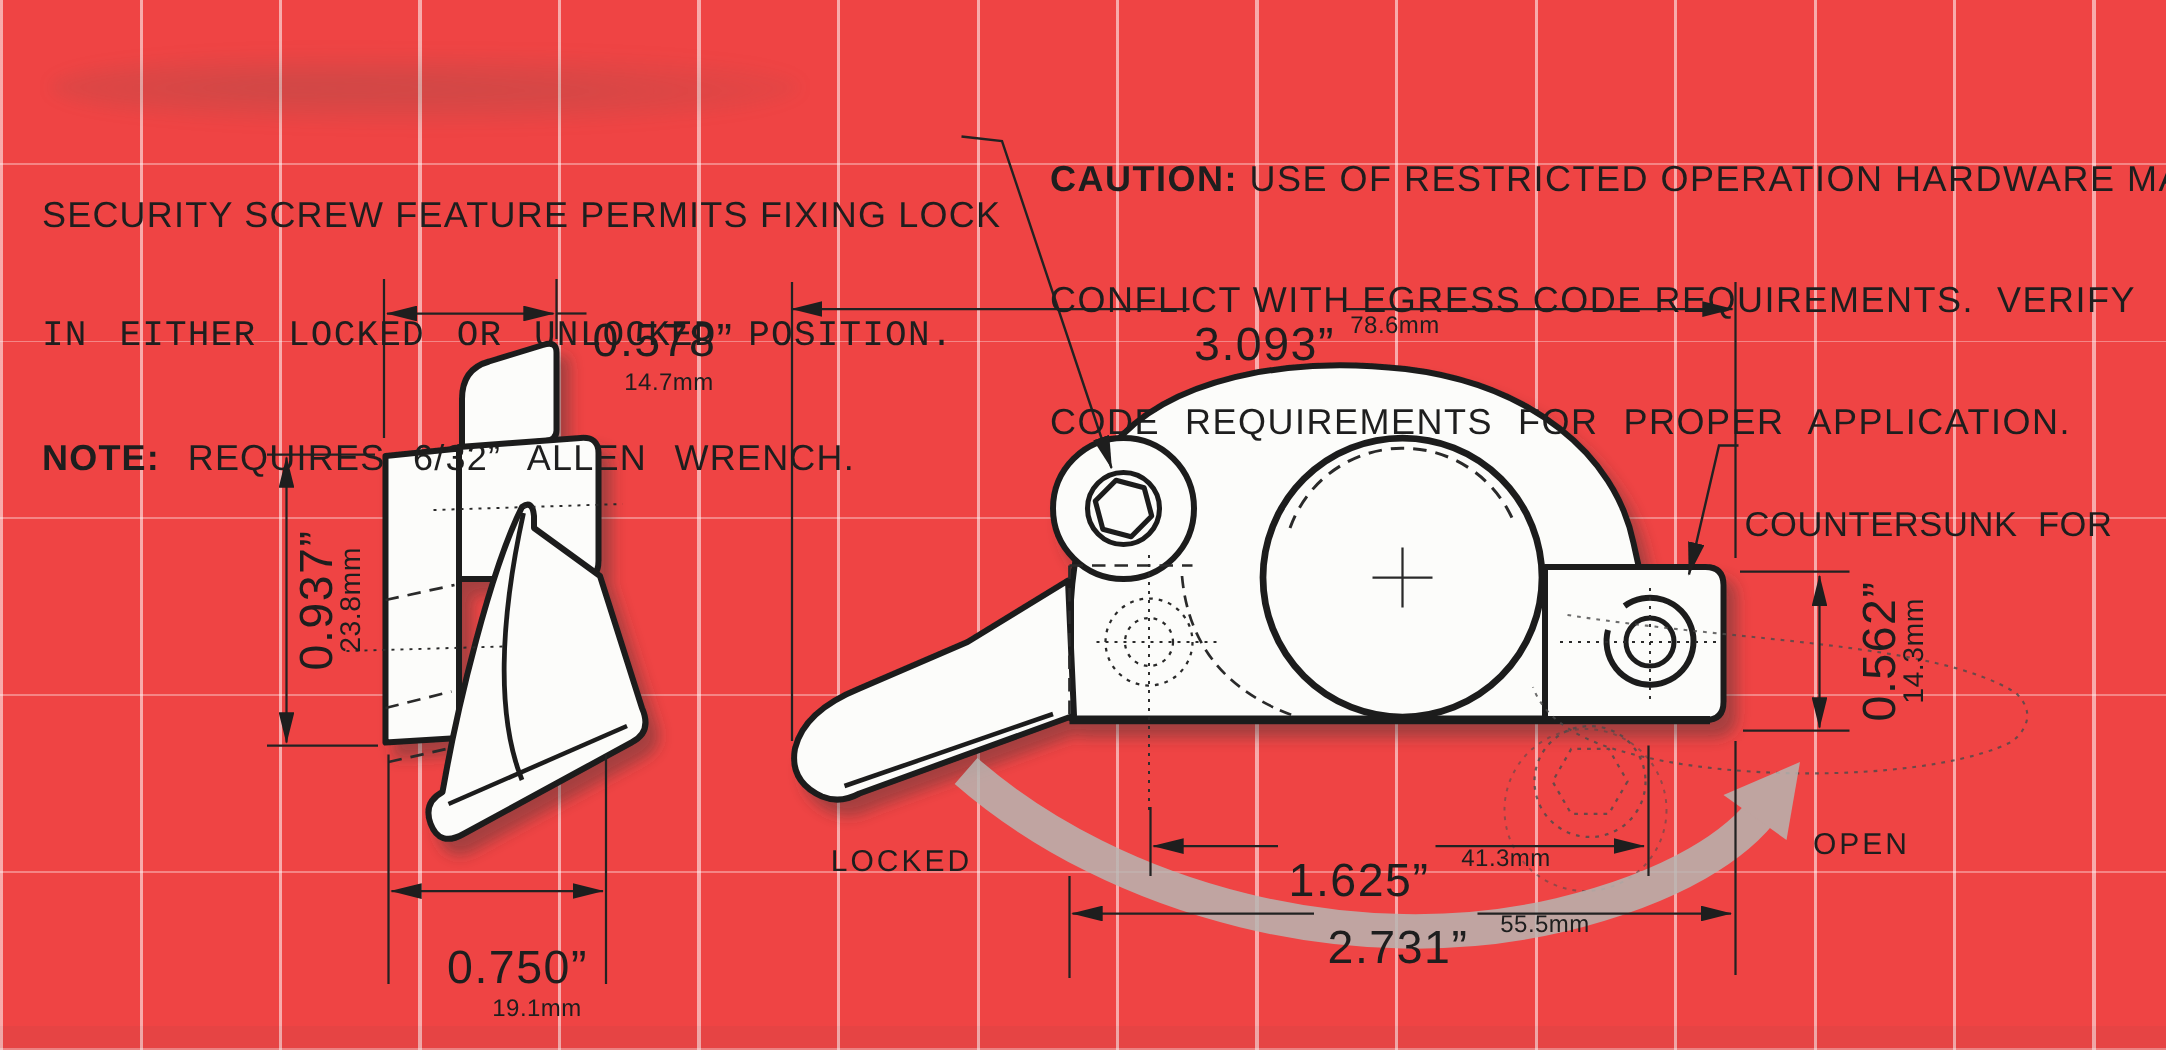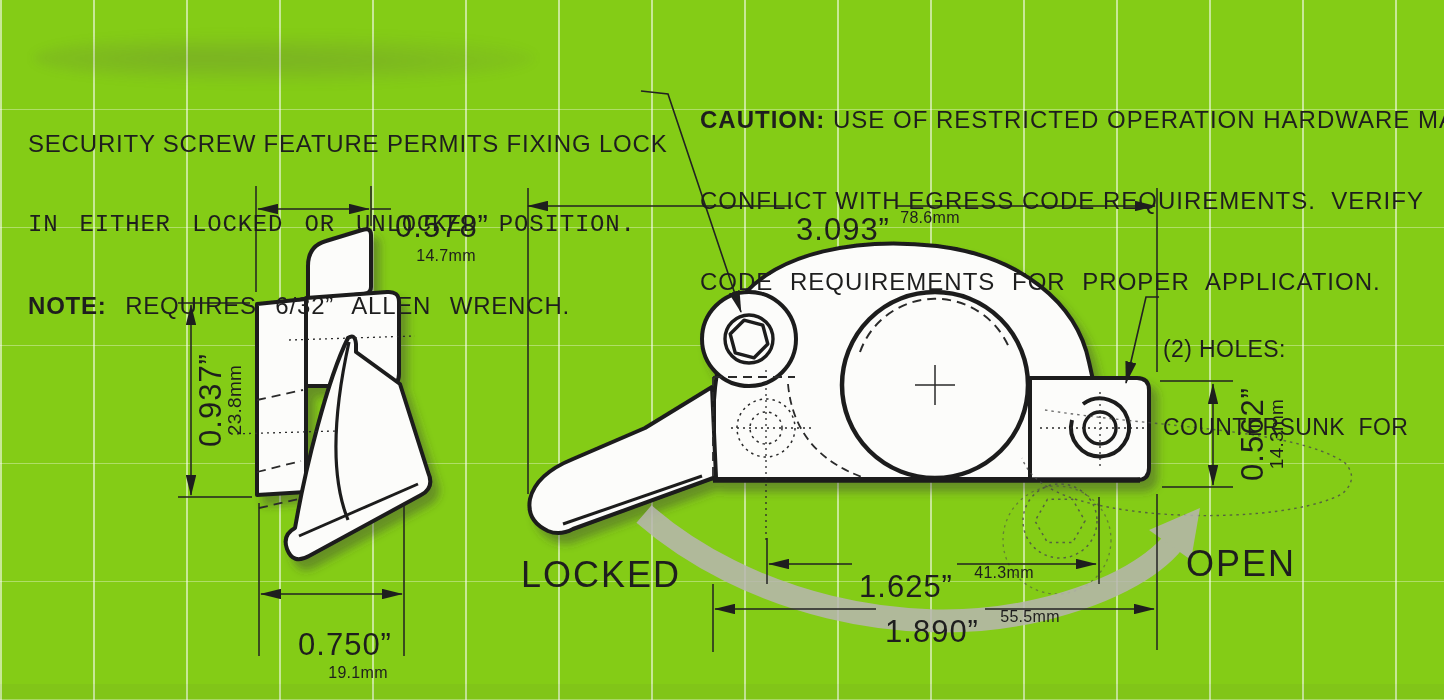--- a/index.html
+++ b/index.html
@@ -1,18 +1,18 @@
 <!DOCTYPE html>
 <html><head>
 <meta charset="utf-8">
 <style>
   html,body{margin:0;padding:0;}
   .canvas{
     position:relative;width:1444px;height:700px;overflow:hidden;
-    background:#84cc16;
+    background:#ef4444;
     font-family:"Liberation Sans","DejaVu Sans",sans-serif;
     color:#1e1e1e;
   }
   .paper-lines{
     position:absolute;inset:0;pointer-events:none;
     background:
       repeating-linear-gradient(90deg, rgba(255,255,255,.55) 0 2px, rgba(0,0,0,0) 2px 93px),
       repeating-linear-gradient(0deg, rgba(255,255,255,.35) 0 1px, rgba(0,0,0,0) 1px 118px);
   }
   .bottom-band{position:absolute;left:0;right:0;bottom:0;height:16px;background:rgba(80,78,70,.05);}
@@ -31,21 +31,21 @@
   .cau{left:700px;top:52px;letter-spacing:1px;}
   .cau .l3{word-spacing:9px;}
   .holes-note{position:absolute;left:1163px;top:284px;font-size:23px;line-height:26px;letter-spacing:.4px;white-space:pre;}
   .dlab{position:absolute;transform:translate(-50%,-50%);white-space:nowrap;margin-top:25px;}
   .din{font-size:31px;letter-spacing:1px;}
   .dmm{font-size:16px;letter-spacing:.3px;}
   .rot{position:absolute;width:170px;height:64px;display:flex;flex-direction:column;
        align-items:center;justify-content:center;transform:rotate(-90deg);white-space:nowrap;}
   .rot .din{line-height:30px;}
   .rot .dmm{line-height:18px;font-size:19px;}
-  .poslab{position:absolute;transform:translate(-50%,-50%);font-size:36px;letter-spacing:2px;white-space:nowrap;}
+  .poslab{position:absolute;transform:translate(-50%,-50%);font-size:20px;letter-spacing:2px;white-space:nowrap;}
 </style>
 </head>
 <body>
 
 <div class="canvas">
   <div class="paper-lines"></div>
   <div class="smudge"></div>
 
   <svg class="linework" width="1444" height="700" viewBox="0 0 1444 700">
     <defs>
@@ -154,21 +154,20 @@
     <div class="l3"><span class="b">NOTE:</span><span> REQUIRES 6/32” ALLEN WRENCH.</span></div>
   </div>
 
   <div class="note cau">
     <div class="l1"><span class="b">CAUTION:</span><span> USE OF RESTRICTED OPERATION HARDWARE MAY</span></div>
     <div class="l2">CONFLICT WITH EGRESS CODE REQUIREMENTS.  VERIFY</div>
     <div class="l3">CODE REQUIREMENTS FOR PROPER APPLICATION.</div>
   </div>
 
   <div class="holes-note">
-    <div>(2) HOLES:</div>
     <div>COUNTERSUNK  FOR</div>
   </div>
 
   <div class="dlab din" style="left:442px;top:202px">0.578”</div>
   <div class="dlab dmm" style="left:446px;top:231px">14.7mm</div>
 
   <div class="dlab din" style="left:843px;top:205px">3.093”</div>
   <div class="dlab dmm" style="left:930px;top:193px">78.6mm</div>
 
   <div class="rot" style="left:135px;top:368px">
@@ -180,20 +179,20 @@
   <div class="dlab dmm" style="left:358px;top:648px">19.1mm</div>
 
   <div class="rot" style="left:1177px;top:402px">
     <div class="din">0.562”</div>
     <div class="dmm">14.3mm</div>
   </div>
 
   <div class="dlab din" style="left:906px;top:562px">1.625”</div>
   <div class="dlab dmm" style="left:1004px;top:548px">41.3mm</div>
 
-  <div class="dlab din" style="left:932px;top:607px">1.890”</div>
+  <div class="dlab din" style="left:932px;top:607px">2.731”</div>
   <div class="dlab dmm" style="left:1030px;top:592px">55.5mm</div>
 
   <div class="poslab" style="left:601px;top:575px">LOCKED</div>
   <div class="poslab" style="left:1241px;top:564px">OPEN</div>
 
   <div class="bottom-band"></div>
 </div>
 
 </body></html>

